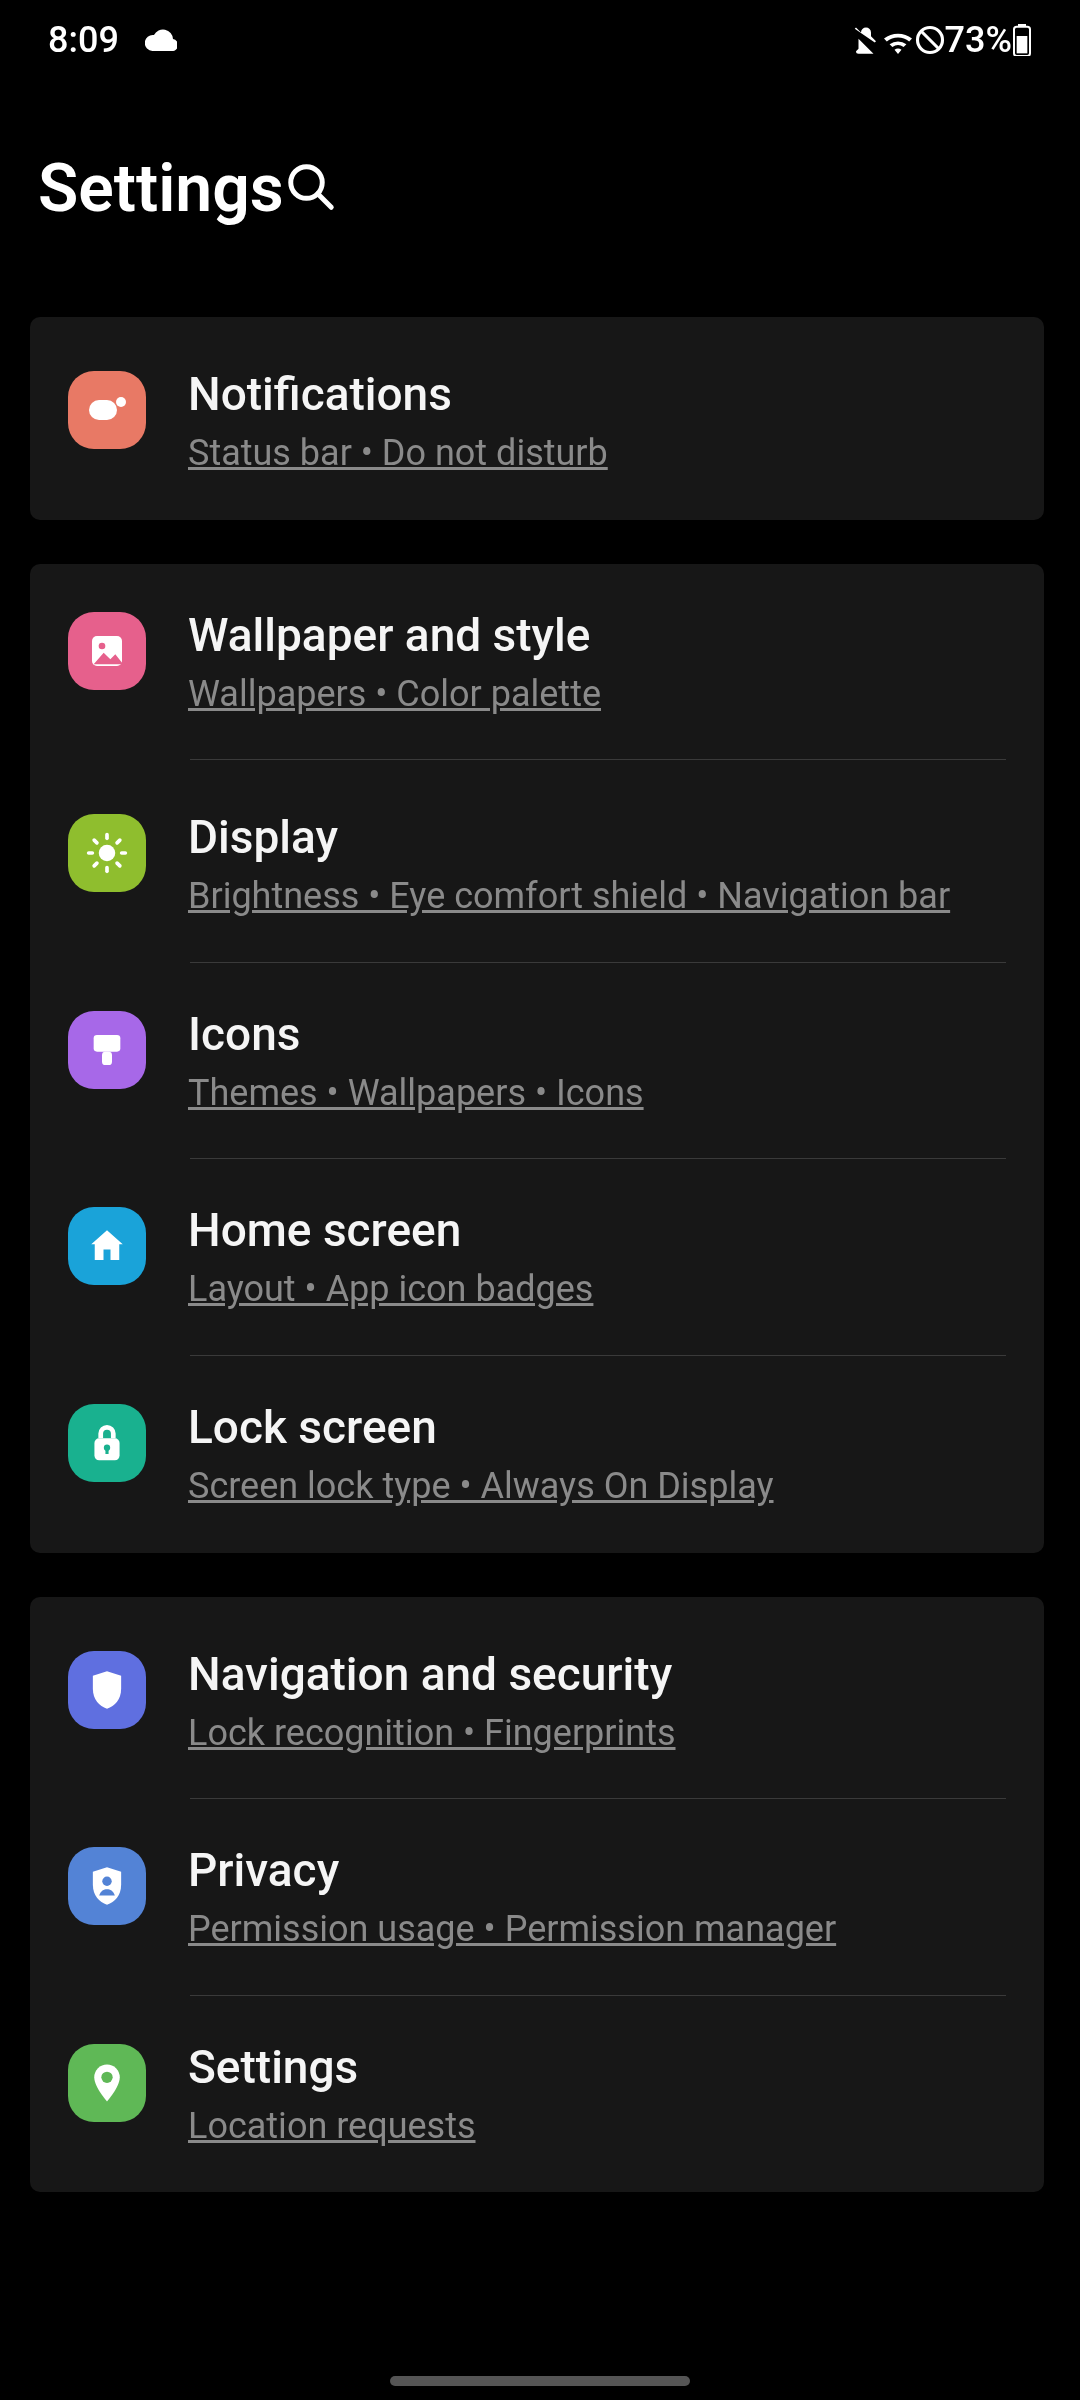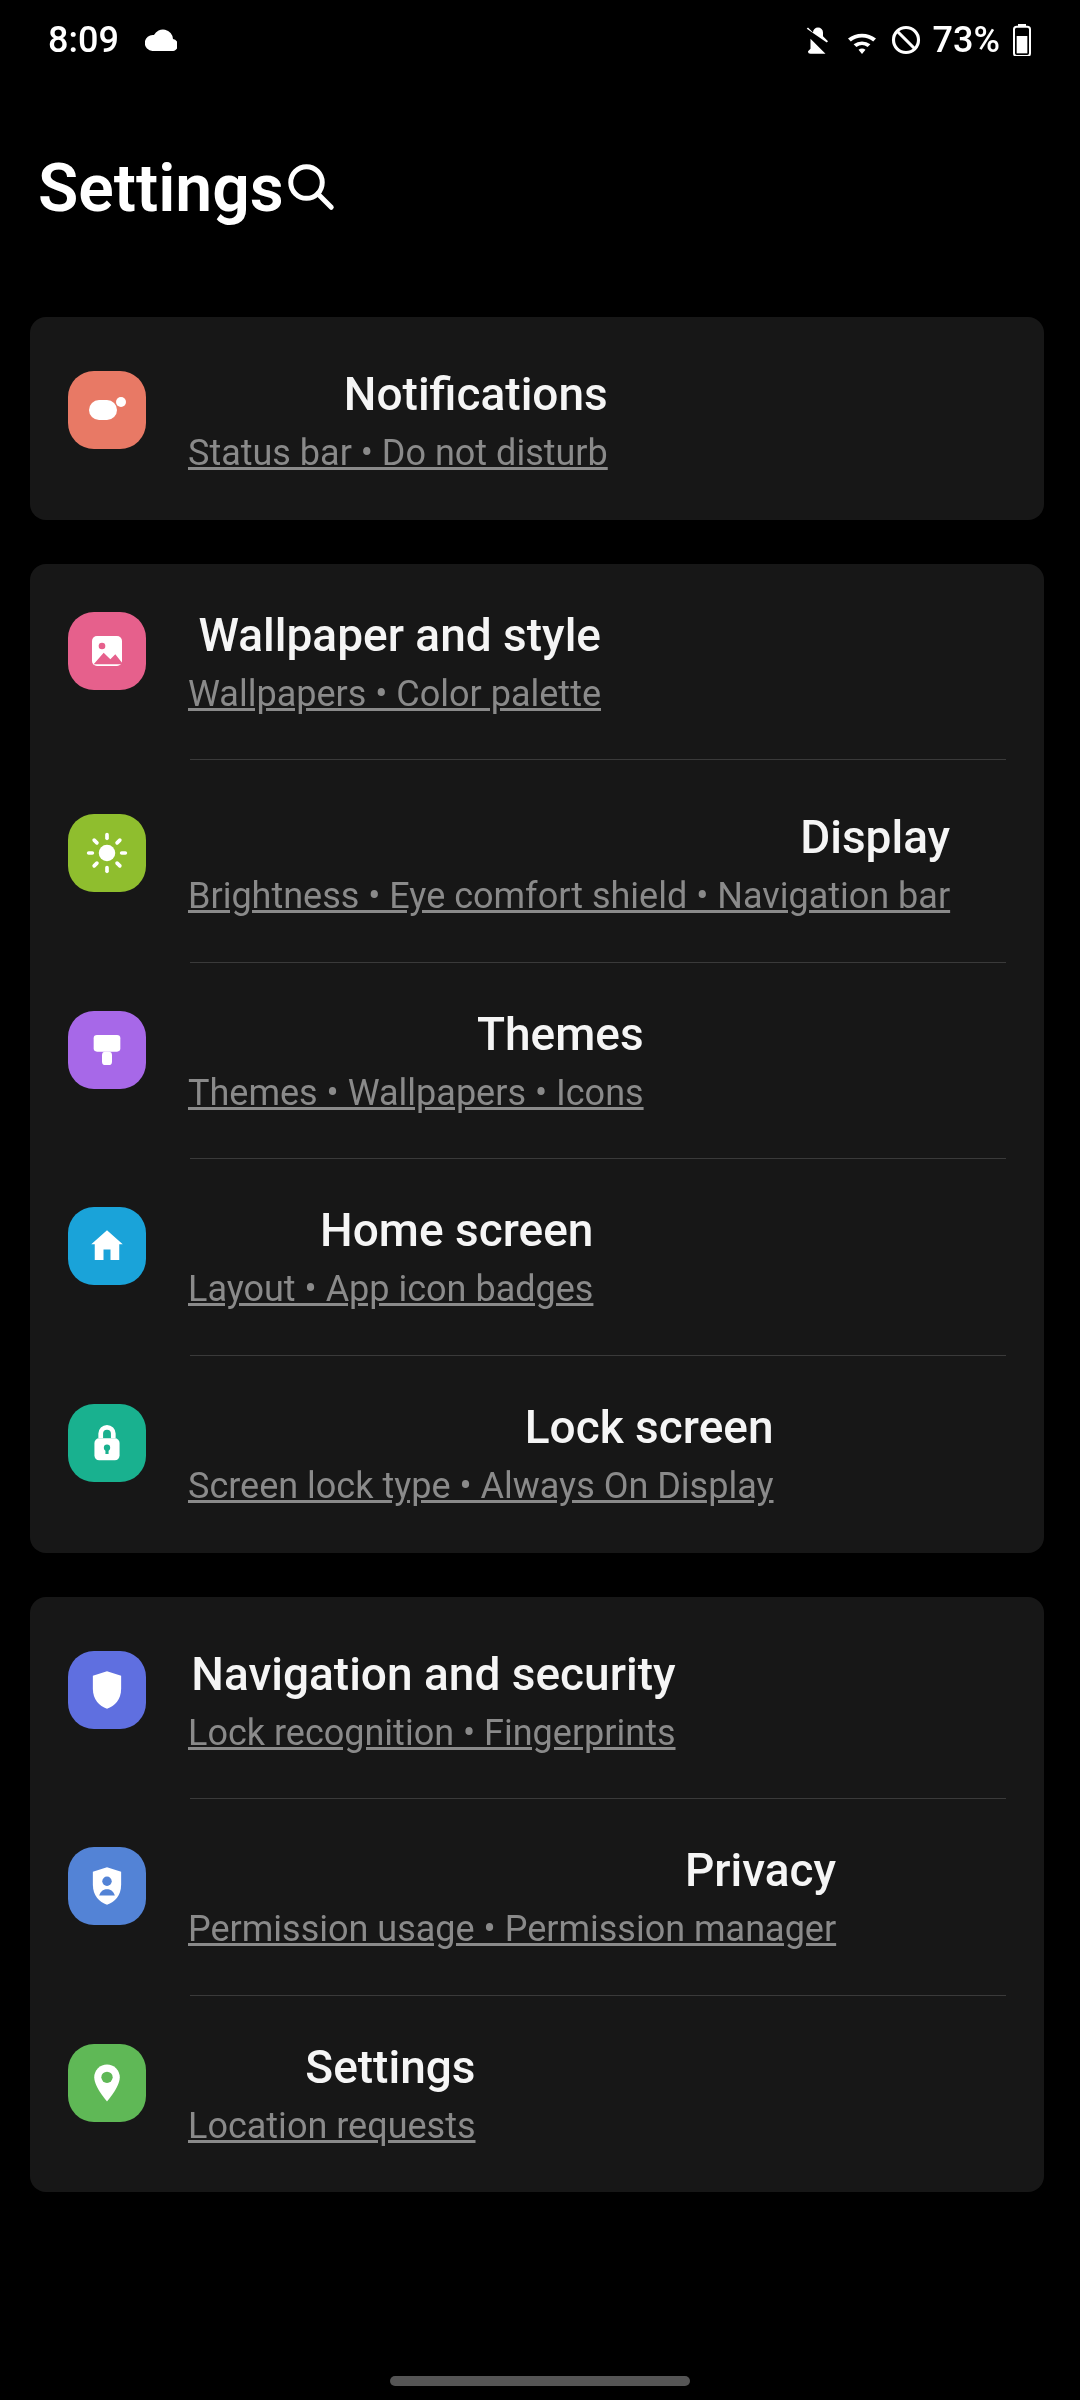--- a/index.html
+++ b/index.html
@@ -14,34 +14,33 @@
   .status-bar {
     display: flex;
     justify-content: space-between;
     align-items: center;
     padding: 12px 48px;
     height: 80px;
     font-size: 36px;
     font-weight: 500;
   }
   .status-left { display: flex; align-items: center; gap: 26px; }
-  .status-right { display: flex; align-items: center; gap: 12px; }
+  .status-right { display: flex; align-items: center; }
   .header {
     display: flex;
     align-items: center;
     padding: 70px 70px 90px 38px;
   }
   .header h1 { font-size: 66px; font-weight: 600; }
   .search-btn { background: none; border: none; cursor: pointer; }
   .card {
     background: #171717;
-    border-radius: 16px;
+    border-radius: 10px;
     margin: 0 36px 44px 30px;
     overflow: hidden;
-    text-align: right;
   }
   .item {
     display: flex;
     align-items: flex-start;
     padding: 44px 38px 42px 38px;
     gap: 42px;
     position: relative;
   }
   .item-top { padding-top: 50px; }
   .item:not(:last-child)::after {
@@ -179,21 +178,21 @@
         </div>
       </div>
       <div class="item">
         <div class="icon-box" style="background: rgb(167, 104, 232);">
           <svg width="40" height="40" viewBox="0 0 24 24">
             <rect x="4" y="3" width="16" height="10" rx="2" fill="#fff"></rect>
             <rect x="9" y="13" width="6" height="8" rx="2" fill="#fff"></rect>
           </svg>
         </div>
         <div class="item-text">
-          <div class="item-title">Themes</div>
+          <div class="item-title">Icons</div>
           <div class="item-sub">Themes  •  Wallpapers  •  Icons</div>
         </div>
       </div>
       <div class="item">
         <div class="icon-box" style="background: rgb(26, 163, 217);">
           <svg width="42" height="42" viewBox="0 0 24 24">
             <path fill="#fff" d="M12 3l9 8h-2v9h-5v-6h-4v6H5v-9H3l9-8z"></path>
           </svg>
         </div>
         <div class="item-text">

